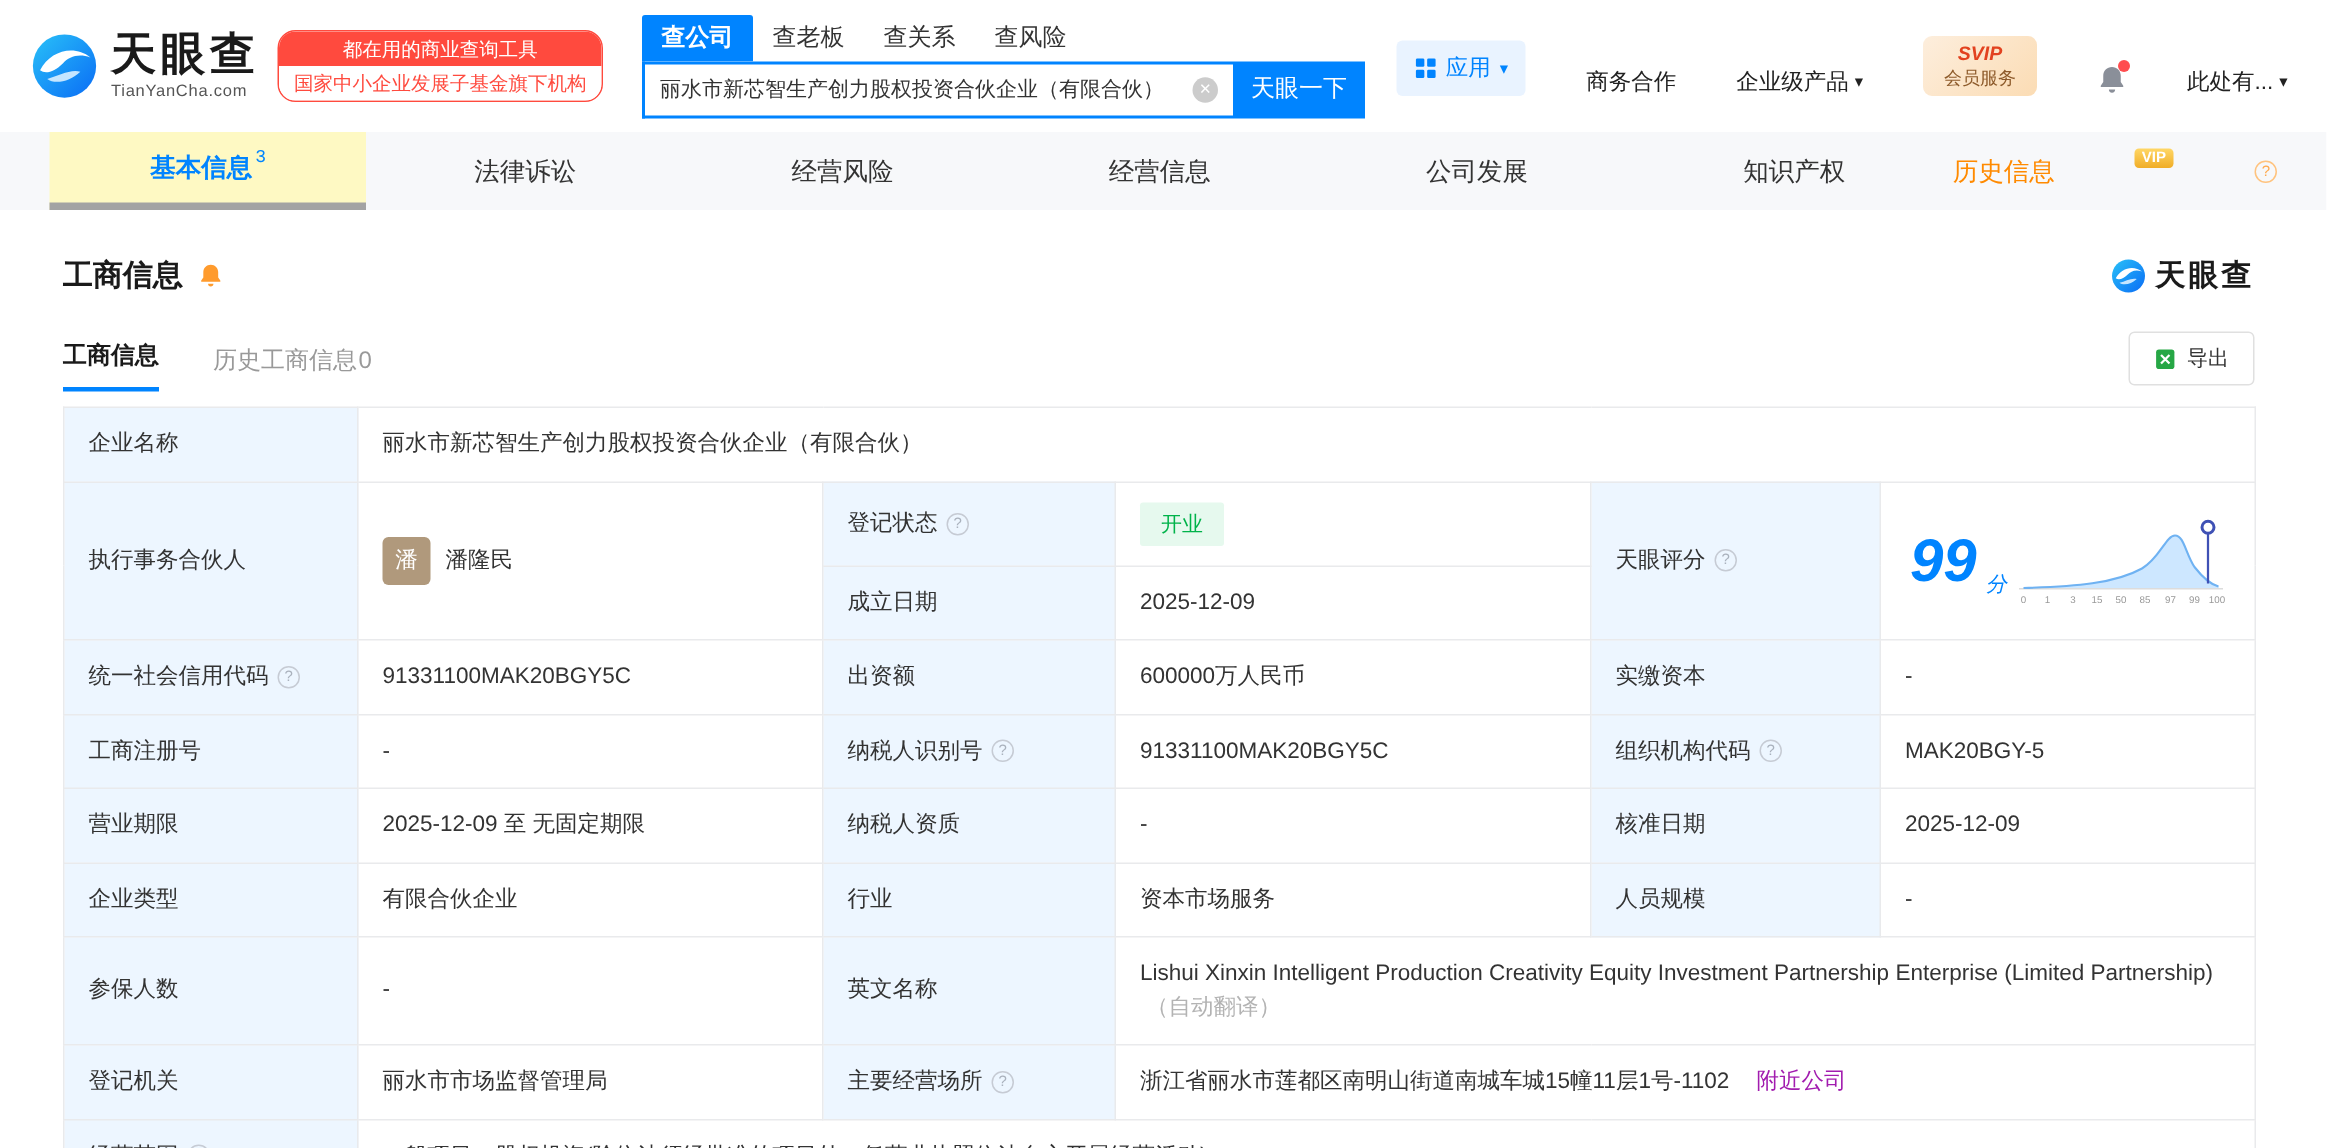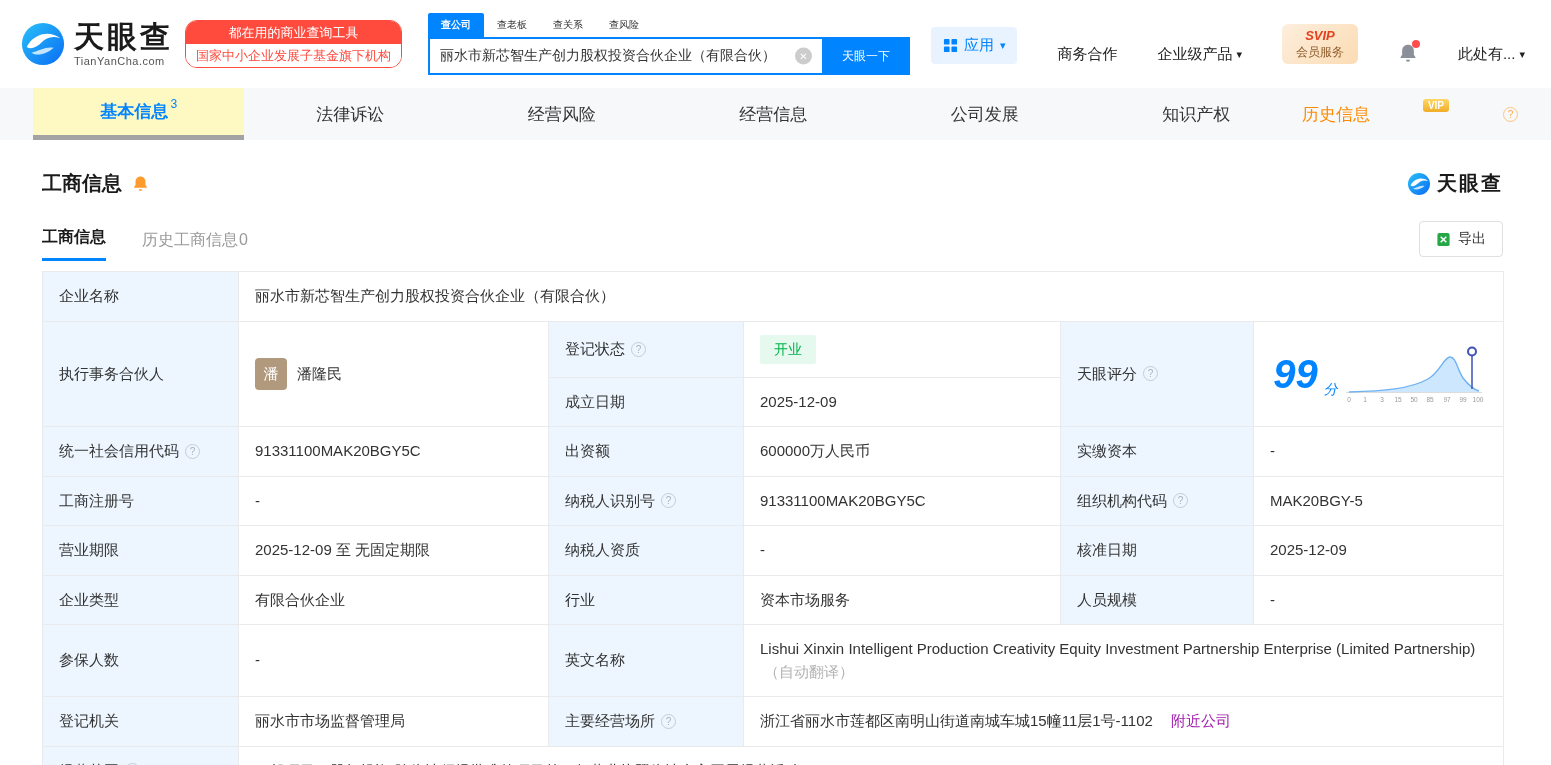--- a/index.html
+++ b/index.html
@@ -11,28 +11,28 @@
   }
   
   .topbar { display:flex; align-items:center; height:88px; padding:0 26px 0 20px; background:#fff; }
   .logo { display:flex; align-items:center; gap:8px; cursor:pointer; }
   .logo-cn { font-size:30px; font-weight:bold; color:#1a1a1a; letter-spacing:3px; line-height:1; }
   .logo-en { font-size:11px; color:#555; margin-top:3px; letter-spacing:0.5px; }
   .slogan { margin-left:12px; border:1px solid #ff4a3e; border-radius:12px; overflow:hidden; font-size:13px; line-height:1; text-align:center; white-space:nowrap; }
   .slogan .l1 { background:#ff4a3e; color:#fff; padding:5px 10px; }
   .slogan .l2 { color:#ff4a3e; padding:5px 10px; background:#fff; }
   .search-col { margin-left:26px; display:flex; flex-direction:column; }
-  .search-tabs { display:flex; align-items:flex-start; font-size:10px; }
+  .search-tabs { display:flex; align-items:flex-start; font-size:16px; }
   .search-tab { padding:5px 13px; color:#333; cursor:pointer; }
   .search-tab.active { background:#0084ff; color:#fff; border-radius:2px 2px 0 0; font-weight:bold; }
   .search-row { display:flex; }
   .input-wrap { position:relative; }
   .search-input { width:394px; height:38px; border:2px solid #0084ff; border-right:none; padding:0 34px 0 10px; font-size:14px; color:#333; outline:none; font-family:inherit; }
   .clear-btn { position:absolute; right:10px; top:50%; transform:translateY(-50%); width:17px; height:17px; background:#ccc; color:#fff; border-radius:50%; font-size:10px; display:flex; align-items:center; justify-content:center; cursor:pointer; }
-  .search-btn { width:88px; height:38px; background:#0084ff; color:#fff; border:none; font-size:12px; cursor:pointer; font-family:inherit; white-space:nowrap; }
+  .search-btn { width:88px; height:38px; background:#0084ff; color:#fff; border:none; font-size:16px; cursor:pointer; font-family:inherit; white-space:nowrap; }
   .top-right { margin-left:auto; display:flex; align-items:flex-end; gap:40px; }
   .apps-btn { display:flex; align-items:center; gap:6px; background:#e9f3ff; color:#0084ff; padding:9px 12px; border-radius:4px; font-size:15px; cursor:pointer; white-space:nowrap; }
   .caret { font-size:11px; color:inherit; }
   .top-link { font-size:15px; color:#222; cursor:pointer; white-space:nowrap; display:flex; align-items:center; gap:4px; }
   .vip-box { background:linear-gradient(135deg,#fdeedd,#fbdcb4); border-radius:6px; padding:4px 14px; text-align:center; cursor:pointer; line-height:1.25; }
   .vip-box .l1 { color:#e2421f; font-weight:bold; font-style:italic; font-size:13px; }
   .vip-box .l2 { color:#8d5a2a; font-size:12px; }
   .bell-wrap { position:relative; cursor:pointer; display:flex; }
   .bell-dot { position:absolute; top:-2px; right:-2px; width:8px; height:8px; background:#ff4d4f; border-radius:50%; }
   

